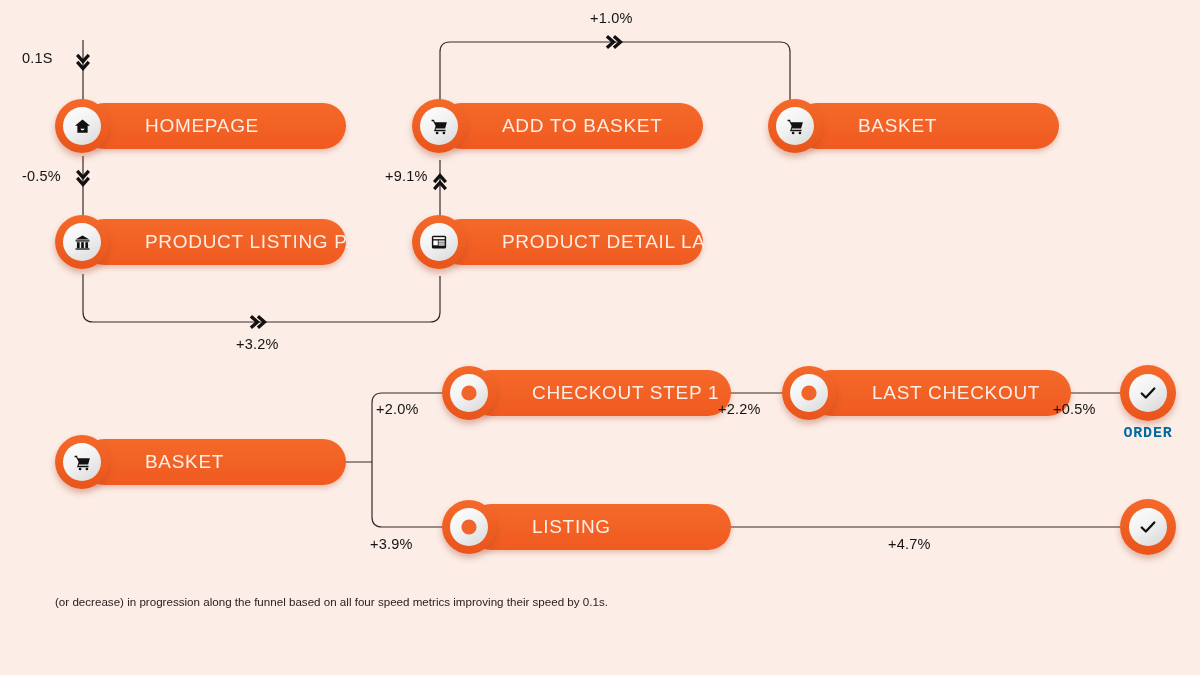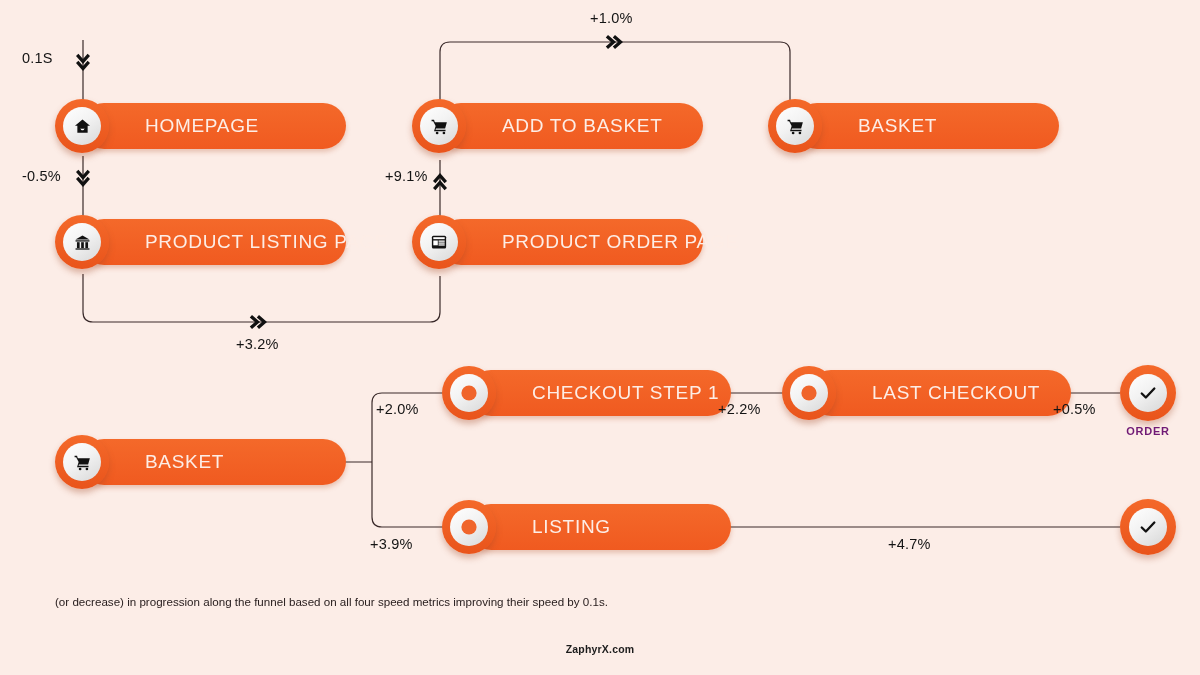--- a/index.html
+++ b/index.html
@@ -50,21 +50,21 @@
     background:linear-gradient(180deg,#F4692A 0%,#E9541B 100%);
     box-shadow:0 4px 6px rgba(160,70,35,.33);
   }
   .terminal .inner{
     position:absolute;left:9px;top:9px;width:38px;height:38px;border-radius:50%;
     background:linear-gradient(145deg,#ffffff 0%,#f2f2f2 45%,#d6d6d6 100%);
     display:flex;align-items:center;justify-content:center;
   }
   .order-cap{
     position:absolute;top:60px;left:-10px;width:76px;text-align:center;
-    color:#701a75;font-weight:bold;font-size:11px;letter-spacing:.8px;
+    color:#0369a1;font-weight:bold;font-size:15px;letter-spacing:.8px;font-family:Liberation Mono, monospace;
   }
 
   
   .lbl{position:absolute;z-index:5;color:#141414;font-size:14.5px;letter-spacing:.2px;white-space:nowrap;}
 
   
   .note{position:absolute;left:55px;top:592px;z-index:5;font-size:11.6px;color:#2a2020;line-height:19px;}
   .note b{font-weight:bold;}
   .brand{position:absolute;left:0;top:643px;width:1200px;text-align:center;z-index:5;
          font-size:10.5px;font-weight:bold;color:#1b1b1b;letter-spacing:.2px;}
@@ -159,21 +159,21 @@
           <path fill="#111" d="M2 3.6h3.1l1 3.1h15.2l-2.2 7.7H7.5l-.5 1.7h12.6v1.9H5.1l2-6.6L4 5.5H2z"></path>
           <circle cx="9" cy="20.2" r="1.7" fill="#111"></circle>
           <circle cx="17.6" cy="20.2" r="1.7" fill="#111"></circle>
         </svg>
       </div>
     </div>
   </div>
 
   <div class="node" style="left:412px;top:219px;">
     <div class="pill" style="width:265px;">
-      <span class="label" style="left:64px;">PRODUCT ORDER PAGE</span>
+      <span class="label" style="left:64px;">PRODUCT DETAIL LAST</span>
     </div>
     <div class="knob">
       <div class="inner">
         <svg width="18" height="18" viewBox="0 0 24 24">
           <rect x="2.5" y="3.5" width="19" height="17" rx="2" fill="#111"></rect>
           <rect x="4.4" y="5.6" width="15.2" height="2.6" fill="#fff"></rect>
           <rect x="4.4" y="10" width="6" height="6.4" fill="#fff"></rect>
           <rect x="11.4" y="10" width="8.2" height="1.7" fill="#fff"></rect>
           <rect x="11.4" y="12.6" width="8.2" height="1.7" fill="#fff"></rect>
           <rect x="11.4" y="15.1" width="8.2" height="1.7" fill="#fff"></rect>
@@ -277,15 +277,14 @@
   <div class="lbl" style="left:236px;top:336px;">+3.2%</div>
   <div class="lbl" style="left:376px;top:401px;">+2.0%</div>
   <div class="lbl" style="left:370px;top:536px;">+3.9%</div>
   <div class="lbl" style="left:718px;top:401px;">+2.2%</div>
   <div class="lbl" style="left:1053px;top:401px;">+0.5%</div>
   <div class="lbl" style="left:888px;top:536px;">+4.7%</div>
 
   <div class="note">
     <div>(or decrease) in progression along the funnel based on all four speed metrics improving their speed by 0.1s.</div>
   </div>
-  <div class="brand">ZaphyrX.com</div>
 
 </div>
 
 </body></html>

